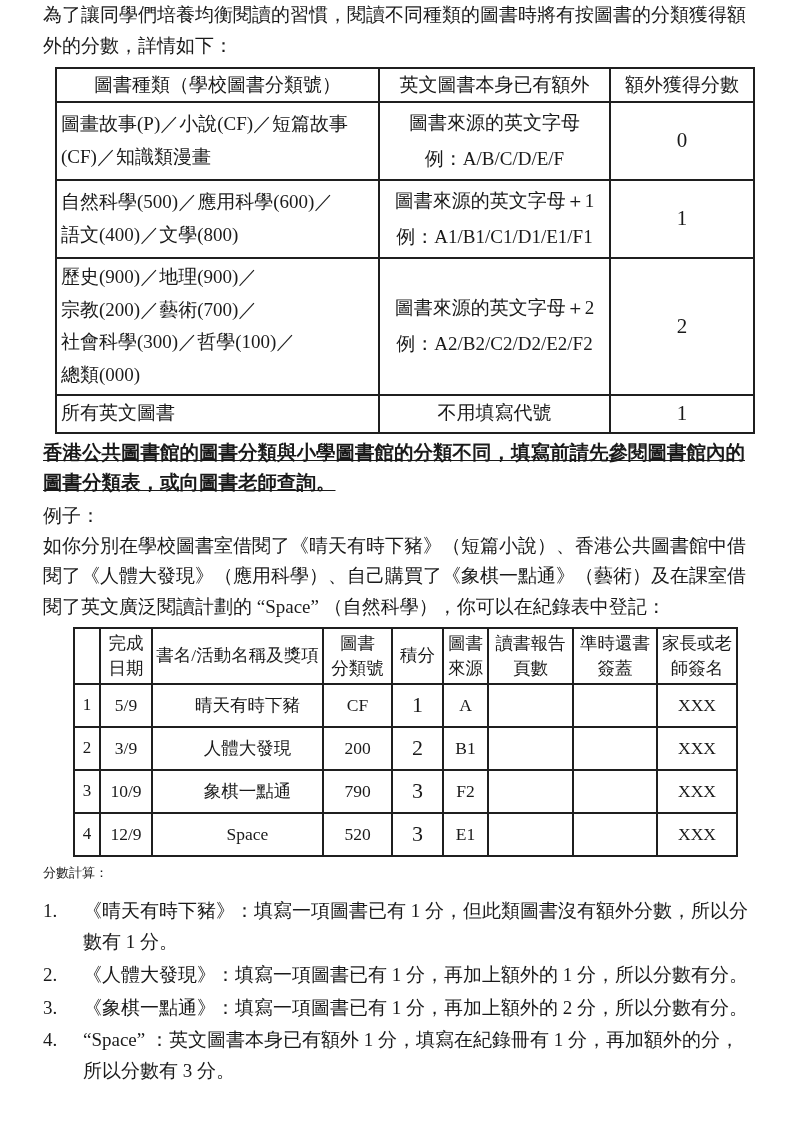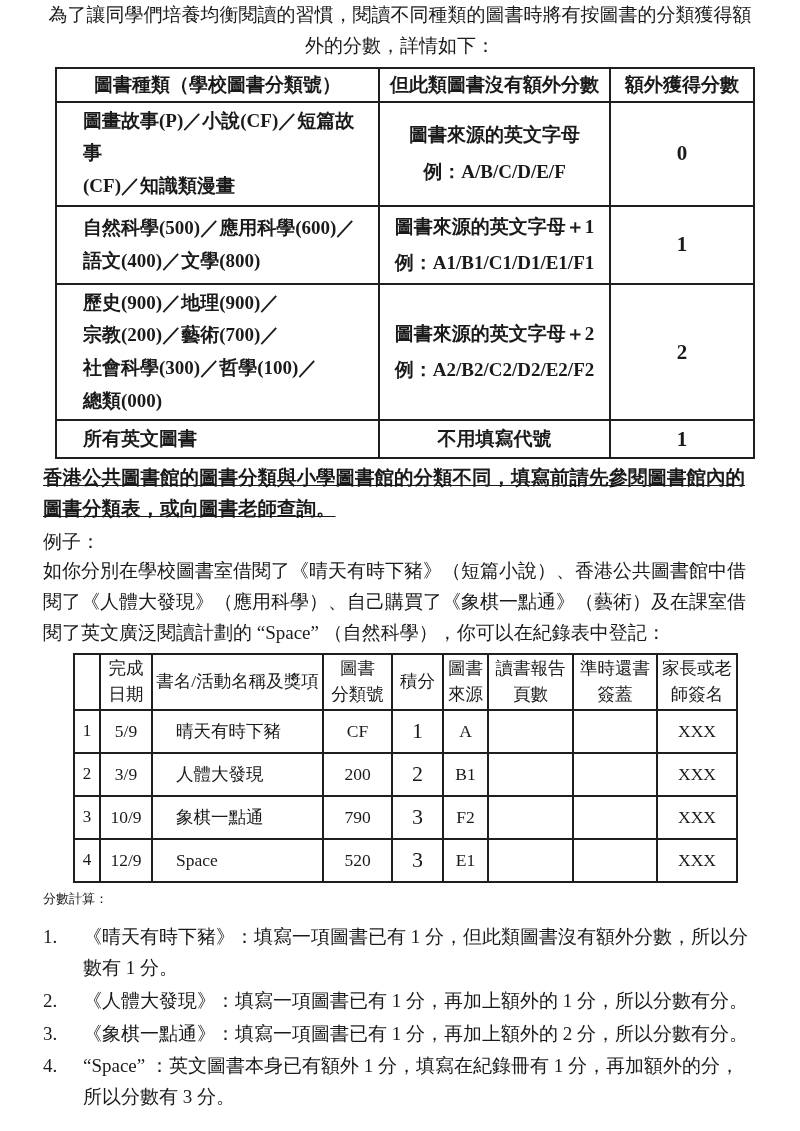--- a/index.html
+++ b/index.html
@@ -14,42 +14,41 @@
     text-align:center;
     font-size:33px;
     font-weight:normal;
     letter-spacing:5px;
     margin:46px 0 12px 0;
   }
   .intro{
     font-size:19px;
     line-height:1.62;
     margin:0 0 5px 0;
-    text-align:center;
   }
   
   table.cat-table{
     border-collapse:collapse;
     table-layout:fixed;
     width:698px;
     margin:2px 0 4px 12px;
   }
   .cat-table th,.cat-table td{
     border:2px solid #1f1f1f;
     font-size:19px;
-    font-weight:bold;
+    font-weight:normal;
     padding:2px 8px;
     vertical-align:middle;
   }
   .cat-table th{text-align:center;height:28px;padding:2px 4px;}
   .cat-table td.cat{
     text-align:left;
     white-space:pre-line;
     line-height:1.72;
-    padding-left:26px;
+    padding-left:4px;
   }
   .cat-table td.code{
     text-align:center;
     white-space:pre-line;
     line-height:1.9;
   }
   .cat-table td.pts{
     text-align:center;
     font-size:21px;
   }
@@ -78,21 +77,21 @@
     vertical-align:middle;
     padding:1px 3px;
     overflow:hidden;
   }
   .rec-table th{
     white-space:pre-line;
     line-height:1.45;
     height:52px;
   }
   .rec-table td{height:39px;}
-  .rec-table td.bookname{text-align:left;padding-left:23px;}
+  .rec-table td.bookname{text-align:center;padding-left:23px;}
   .rec-table td.score{font-size:22px;}
   .rec-table td.rownum{font-size:17px;}
   
   .rec-table col.c-num{width:26px;}
   .rec-table col.c-date{width:52px;}
   .rec-table col.c-name{width:171px;}
   .rec-table col.c-class{width:69px;}
   .rec-table col.c-score{width:51px;}
   .rec-table col.c-src{width:45px;}
   .rec-table col.c-report{width:85px;}
@@ -124,21 +123,21 @@
 
   <table class="cat-table">
     <colgroup>
       <col style="width:323px">
         <col style="width:231px">
         <col style="width:144px">
     </colgroup>
     <thead>
       <tr>
         <th>圖書種類（學校圖書分類號）</th>
-        <th>但此類圖書沒有額外分數</th>
+        <th>英文圖書本身已有額外</th>
         <th>額外獲得分數</th>
       </tr>
     </thead>
     <tbody>
       <tr>
         <td class="cat">圖畫故事(P)／小說(CF)／短篇故事
 (CF)／知識類漫畫</td>
         <td class="code">圖書來源的英文字母
 例：A/B/C/D/E/F</td>
         <td class="pts">0</td>

